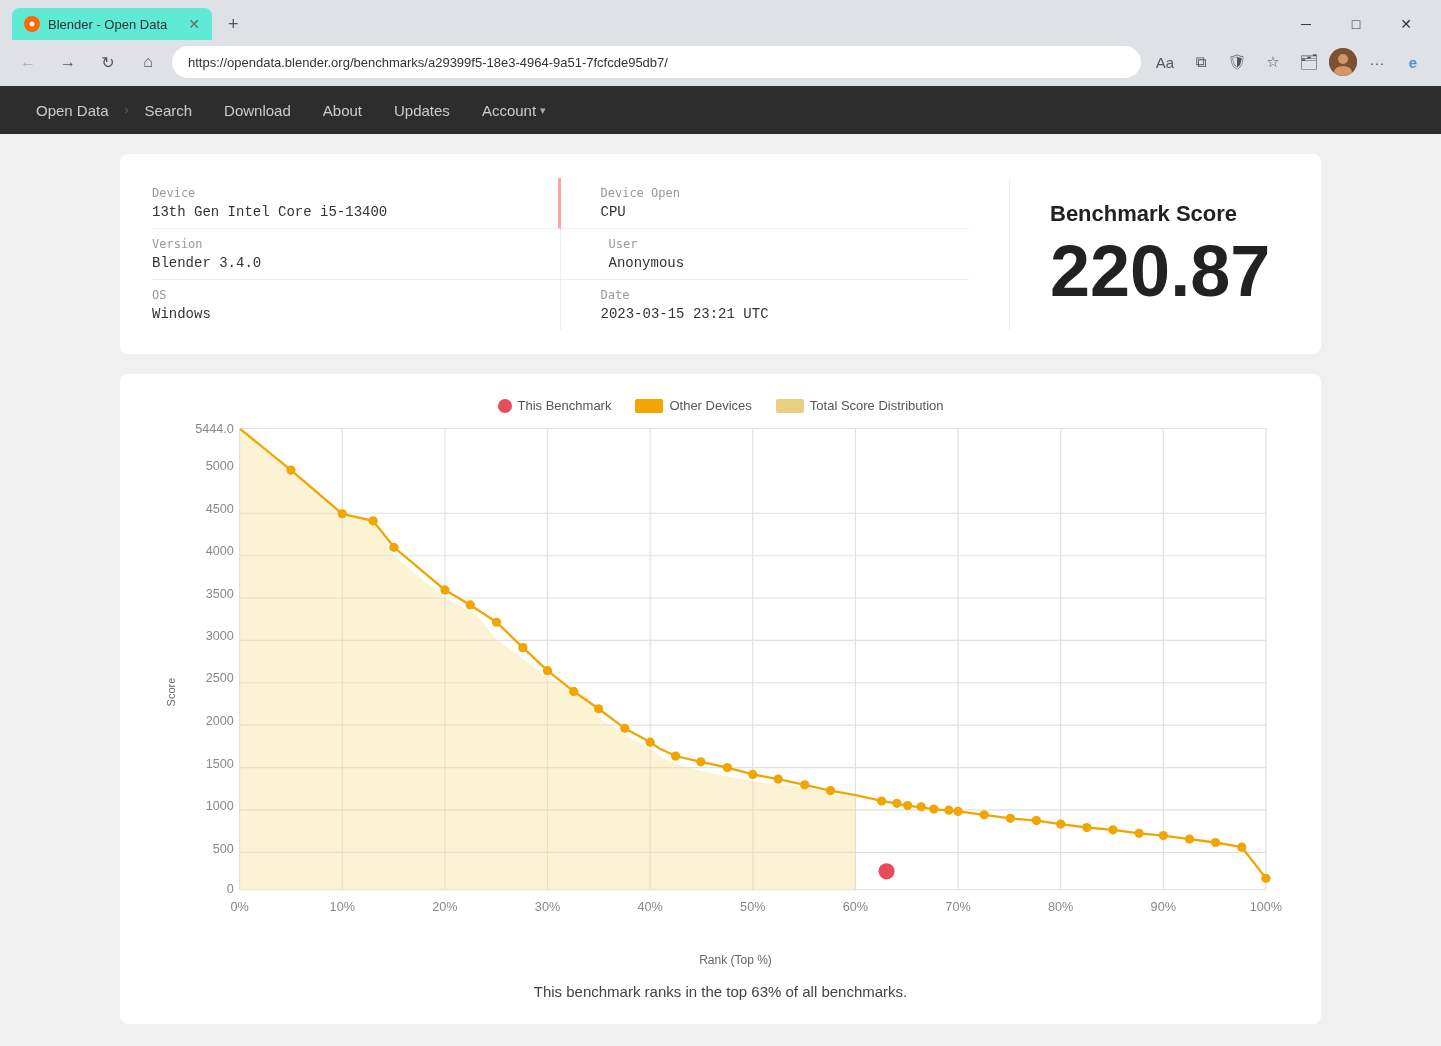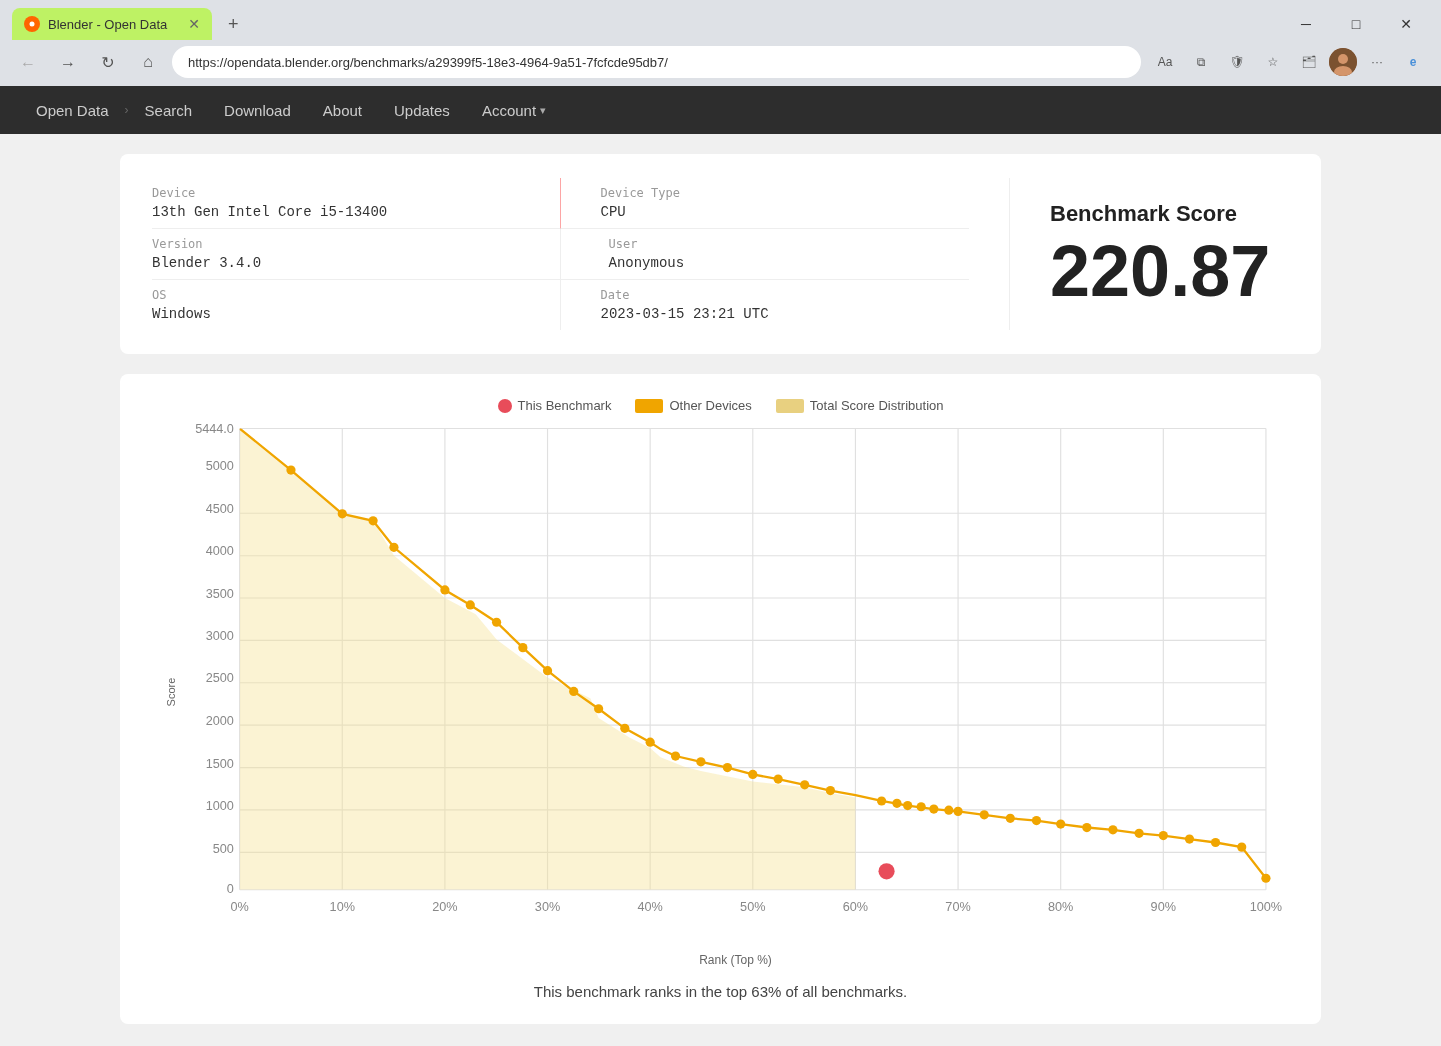--- a/index.html
+++ b/index.html
@@ -1,33 +1,33 @@
 <!DOCTYPE html>
 <html><head>
   <meta charset="utf-8">
   <style>
     * { margin: 0; padding: 0; box-sizing: border-box; }
     body { font-family: -apple-system, BlinkMacSystemFont, 'Segoe UI', sans-serif; background: #f0f0f0; width: 1441px; }
 
     
     .browser-chrome { background: #dee1e6; width: 100%; }
     .title-bar { display: flex; align-items: center; padding: 8px 12px 0; gap: 8px; height: 40px; }
-    .tab { background: #bef264; border-radius: 8px 8px 0 0; padding: 0 12px; height: 32px; display: flex; align-items: center; gap: 8px; font-size: 13px; color: #333; min-width: 200px; }
+    .tab { background: #5eead4; border-radius: 8px 8px 0 0; padding: 0 12px; height: 32px; display: flex; align-items: center; gap: 8px; font-size: 13px; color: #333; min-width: 200px; }
     .tab-favicon { width: 16px; height: 16px; background: #ff6600; border-radius: 50%; display: flex; align-items: center; justify-content: center; font-size: 9px; color: white; font-weight: bold; }
     .tab-close { margin-left: auto; color: #666; cursor: pointer; font-size: 14px; }
     .new-tab { background: none; border: none; font-size: 18px; color: #555; cursor: pointer; padding: 0 8px; }
     .window-controls { margin-left: auto; display: flex; gap: 4px; }
     .win-btn { width: 46px; height: 32px; border: none; background: none; cursor: pointer; font-size: 14px; color: #333; display: flex; align-items: center; justify-content: center; }
 
     .address-bar-row { background: #dee1e6; padding: 6px 12px 8px; display: flex; align-items: center; gap: 8px; }
     .nav-btn { background: none; border: none; cursor: pointer; color: #555; font-size: 16px; width: 32px; height: 32px; border-radius: 50%; display: flex; align-items: center; justify-content: center; }
     .nav-btn.disabled { color: #aaa; cursor: default; }
     .address-bar { flex: 1; background: white; border: none; border-radius: 20px; padding: 8px 16px; font-size: 13px; color: #333; height: 32px; outline: none; }
     .toolbar-icons { display: flex; align-items: center; gap: 4px; }
-    .toolbar-icon-btn { background: none; border: none; cursor: pointer; color: #555; font-size: 12px; width: 32px; height: 32px; border-radius: 50%; display: flex; align-items: center; justify-content: center; text-align: center; }
+    .toolbar-icon-btn { background: none; border: none; cursor: pointer; color: #555; font-size: 15px; width: 32px; height: 32px; border-radius: 50%; display: flex; align-items: center; justify-content: center; text-align: center; }
     .profile-avatar { width: 28px; height: 28px; border-radius: 50%; background: #8b5e3c; overflow: hidden; display: flex; align-items: center; justify-content: center; }
 
     
     .site-nav { background: #2d2d2d; padding: 0 20px; display: flex; align-items: center; height: 48px; }
     .site-nav a { color: #ccc; text-decoration: none; font-size: 15px; padding: 0 16px; height: 48px; display: flex; align-items: center; }
     .site-nav .nav-separator { color: #666; font-size: 12px; }
     .site-nav .nav-account { display: flex; align-items: center; gap: 4px; }
     .site-nav .nav-account-arrow { font-size: 11px; color: #aaa; }
 
     
@@ -117,26 +117,26 @@
   <a href="#" class="nav-account">
     <span>Account</span>
     <span class="nav-account-arrow">▾</span>
   </a>
 </nav>
 
 <div class="main-content">
 
   <div class="info-card">
     <div class="info-left">
-      <div class="info-field" style="border-right: 1px solid #fca5a5; padding-right: 40px;">
+      <div class="info-field" style="border-right: 3px solid #fca5a5; padding-right: 40px;">
         <div class="field-label">Device</div>
         <div class="field-value">13th Gen Intel Core i5-13400</div>
       </div>
       <div class="info-field" style="padding-left: 40px;">
-        <div class="field-label">Device Type</div>
+        <div class="field-label">Device Open</div>
         <div class="field-value">CPU</div>
       </div>
       <div class="info-field" style="border-right: 1px solid #eee; padding-right: 40px;">
         <div class="field-label">Version</div>
         <div class="field-value">Blender 3.4.0</div>
       </div>
       <div class="info-field" style="padding-left: 48px;">
         <div class="field-label">User</div>
         <div class="field-value">Anonymous</div>
       </div>

